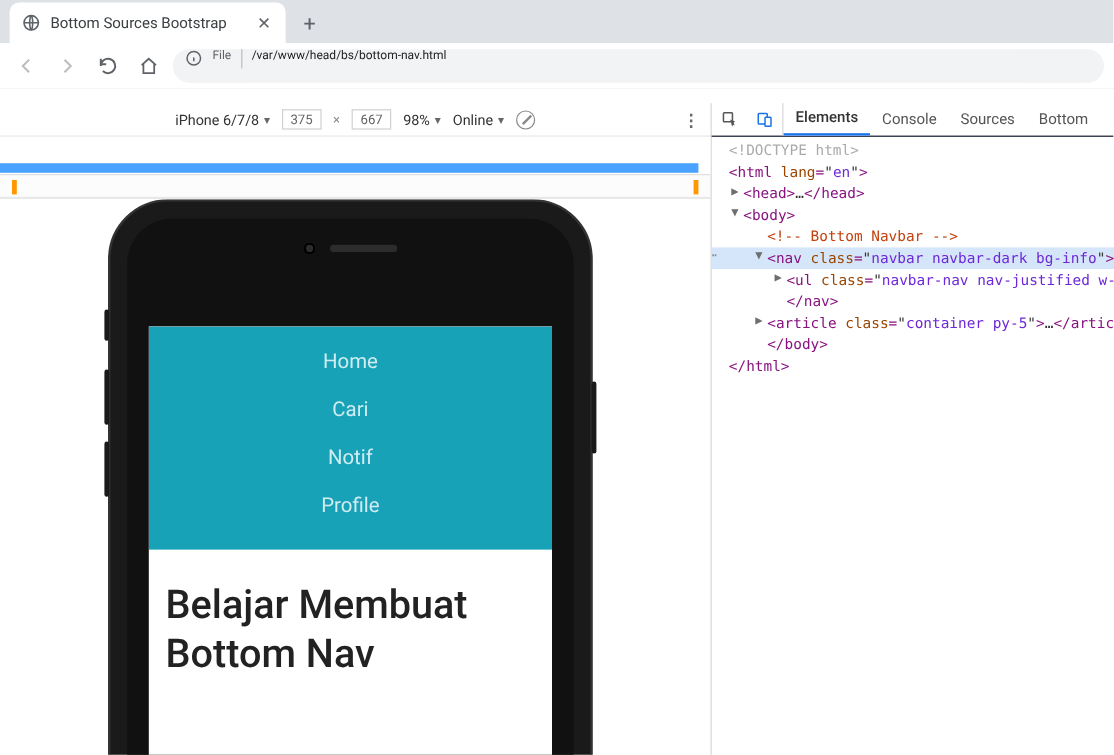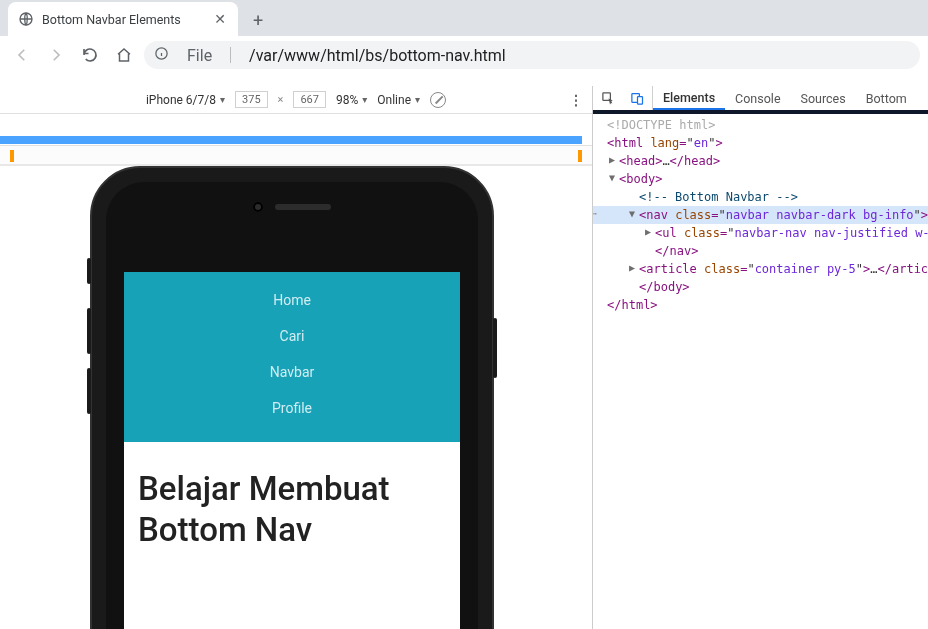--- a/index.html
+++ b/index.html
@@ -9,21 +9,21 @@
   .chrome-top { height: 74px; border-bottom: 1px solid #c8c8c8; background: #fff; }
   .tab-strip { height: 36px; background: #dee1e6; display: flex; align-items: flex-end; padding-left: 8px; }
   .tab { background: #fff; height: 34px; width: 230px; border-radius: 8px 8px 0 0; display: flex; align-items: center; padding: 0 10px; gap: 8px; position: relative; }
   .tab-favicon { width: 16px; height: 16px; color: #5f6368; }
   .tab-title { flex: 1; font-size: 12.5px; color: #3c4043; white-space: nowrap; overflow: hidden; }
   .tab-close { width: 16px; height: 16px; color: #5f6368; display: flex; align-items: center; justify-content: center; font-size: 14px; }
   .new-tab { width: 28px; height: 28px; margin-left: 6px; display: flex; align-items: center; justify-content: center; color: #5f6368; font-size: 18px; margin-bottom: 2px; }
   .toolbar { height: 38px; display: flex; align-items: center; padding: 0 8px; gap: 6px; background: #fff; }
   .toolbar .icon-btn { width: 28px; height: 28px; display: flex; align-items: center; justify-content: center; color: #5f6368; border-radius: 50%; }
   .toolbar .icon-btn.disabled { color: #bdbdbd; }
-  .omnibox { flex: 1; height: 28px; background: #f1f3f4; border-radius: 14px; display: flex; align-items: center; padding: 0 10px; gap: 18px; color: #5f6368; font-size: 16px; }
+  .omnibox { flex: 1; height: 28px; background: #f1f3f4; border-radius: 14px; display: flex; padding: 0 10px; gap: 8px; color: #5f6368; font-size: 10px; }
   .omnibox .scheme { color: #5f6368; }
   .omnibox .sep { width: 1px; height: 16px; background: #bdbdbd; }
   .omnibox .path { color: #202124; }
 
   
   .main { display: flex; height: calc(629px - 74px); margin-top: 12px; }
   .left-pane { flex: 1; border-right: 1px solid #ccc; display: flex; flex-direction: column; min-width: 0; }
   .devtools { width: 335px; display: flex; flex-direction: column; min-width: 0; }
 
   
@@ -50,26 +50,26 @@
   .phone-notch .cam { width: 10px; height: 10px; background: #2c2c2c; border-radius: 50%; box-shadow: inset 0 0 0 2px #000; }
   .phone-notch .speaker { width: 56px; height: 6px; background: #2c2c2c; border-radius: 3px; }
   .phone-btn { position: absolute; background: #1a1a1a; border-radius: 2px; }
   .phone-btn.l1 { left: -5px; top: 90px; width: 4px; height: 26px; }
   .phone-btn.l2 { left: -5px; top: 140px; width: 4px; height: 46px; }
   .phone-btn.l3 { left: -5px; top: 200px; width: 4px; height: 46px; }
   .phone-btn.r1 { right: -5px; top: 150px; width: 4px; height: 60px; }
   .screen { position: absolute; top: 90px; left: 18px; right: 18px; bottom: 0; background: #fff; overflow: hidden; }
 
   .navbar { background: #17a2b8; padding: 10px 0 16px; }
-  .navbar-item { color: rgba(255,255,255,0.8); text-align: center; font-size: 14px; padding: 10px 0; }
+  .navbar-item { color: rgba(255,255,255,0.8); text-align: center; font-size: 17px; padding: 10px 0; }
   .article { padding: 26px 14px; }
   .article h1 { font-size: 33px; color: #222; font-weight: 500; line-height: 1.25; }
 
   
-  .dt-tabs { height: 28px; border-bottom: 4px solid #0f172a; display: flex; align-items: stretch; font-size: 12.5px; }
+  .dt-tabs { height: 28px; border-bottom: 1px solid #0f172a; display: flex; align-items: stretch; font-size: 12.5px; }
   .dt-tabs .dt-iconbox { width: 30px; display: flex; align-items: center; justify-content: center; border-right: 0; }
   .dt-tabs .dt-iconbox.sep { border-right: 1px solid #d0d0d0; }
   .dt-tabs .dt-iconbox svg { width: 15px; height: 15px; }
   .dt-tabs .dt-tab { padding: 0 10px; display: flex; align-items: center; color: #555; }
   .dt-tabs .dt-tab.active { color: #333; border-bottom: 2px solid #1a73e8; font-weight: 500; background: #fff; }
 
   .dt-body { flex: 1; background: #fff; padding: 2px 0; overflow: auto; }
   .src { font-family: Menlo, Consolas, monospace; font-size: 12px; line-height: 1.5; white-space: pre; }
   .src .line { padding-left: 14px; position: relative; }
   .src .line.i1 { padding-left: 26px; }
@@ -78,37 +78,37 @@
   .src .line.hl { background: #d6e6fa; }
   .arrow { position: absolute; left: 0; top: 0; width: 10px; text-align: center; color: #6e6e6e; font-size: 10px; }
   .arrow.i1 { left: 14px; }
   .arrow.i2 { left: 34px; }
   .arrow.i3 { left: 50px; }
   .dots { position: absolute; left: -2px; color: #888; font-size: 10px; letter-spacing: -1px; }
   .t-punc { color: #881280; }
   .t-tag { color: #881280; text-align: right; }
   .t-attr { color: #994500; }
   .t-val { color: #6d28d9; }
-  .t-comment { color: #0c4a6e; }
+  .t-comment { color: #c2410c; }
   .t-doctype { color: #aaa; }
   .t-dots { color: #333; }
 </style>
 </head>
 <body>
 
 <div class="chrome-top">
   <div class="tab-strip">
     <div class="tab">
       <span class="tab-favicon">
         <svg viewBox="0 0 24 24" fill="none" stroke="currentColor" stroke-width="2">
             <circle cx="12" cy="12" r="9"></circle>
             <path d="M3 12h18M12 3c2.5 3 2.5 15 0 18M12 3c-2.5 3-2.5 15 0 18"></path>
           </svg>
       </span>
-      <span class="tab-title">Bottom Navbar Elements</span>
+      <span class="tab-title">Bottom Sources Bootstrap</span>
       <span class="tab-close">✕</span>
     </div>
     <div class="new-tab">+</div>
   </div>
   <div class="toolbar">
     <div class="icon-btn disabled">
       <svg width="18" height="18" viewBox="0 0 24 24" fill="none" stroke="currentColor" stroke-width="2.2">
           <path d="M15 5l-7 7 7 7"></path>
         </svg>
     </div>
@@ -129,21 +129,21 @@
     </div>
     <div class="omnibox">
       <span>
         <svg width="15" height="15" viewBox="0 0 24 24" fill="none" stroke="currentColor" stroke-width="2">
             <circle cx="12" cy="12" r="9"></circle>
             <path d="M12 8h.01M11 12h1v4"></path>
           </svg>
       </span>
       <span class="scheme">File</span>
       <span class="sep"></span>
-      <span class="path">/var/www/html/bs/bottom-nav.html</span>
+      <span class="path">/var/www/head/bs/bottom-nav.html</span>
     </div>
   </div>
 </div>
 
 <div class="main">
 
   <div class="left-pane">
     <div class="device-toolbar">
       <span class="dd">iPhone 6/7/8</span>
       <span class="dim">375</span>
@@ -168,21 +168,21 @@
           <div class="phone-btn r1"></div>
         <div class="phone-inner">
           <div class="phone-notch">
             <div class="cam"></div>
             <div class="speaker"></div>
           </div>
           <div class="screen">
             <div class="navbar">
               <div class="navbar-item">Home</div>
               <div class="navbar-item">Cari</div>
-              <div class="navbar-item">Navbar</div>
+              <div class="navbar-item">Notif</div>
               <div class="navbar-item">Profile</div>
             </div>
             <div class="article">
               <h1>Belajar Membuat Bottom Nav</h1>
             </div>
           </div>
         </div>
       </div>
     </div>
   </div>

